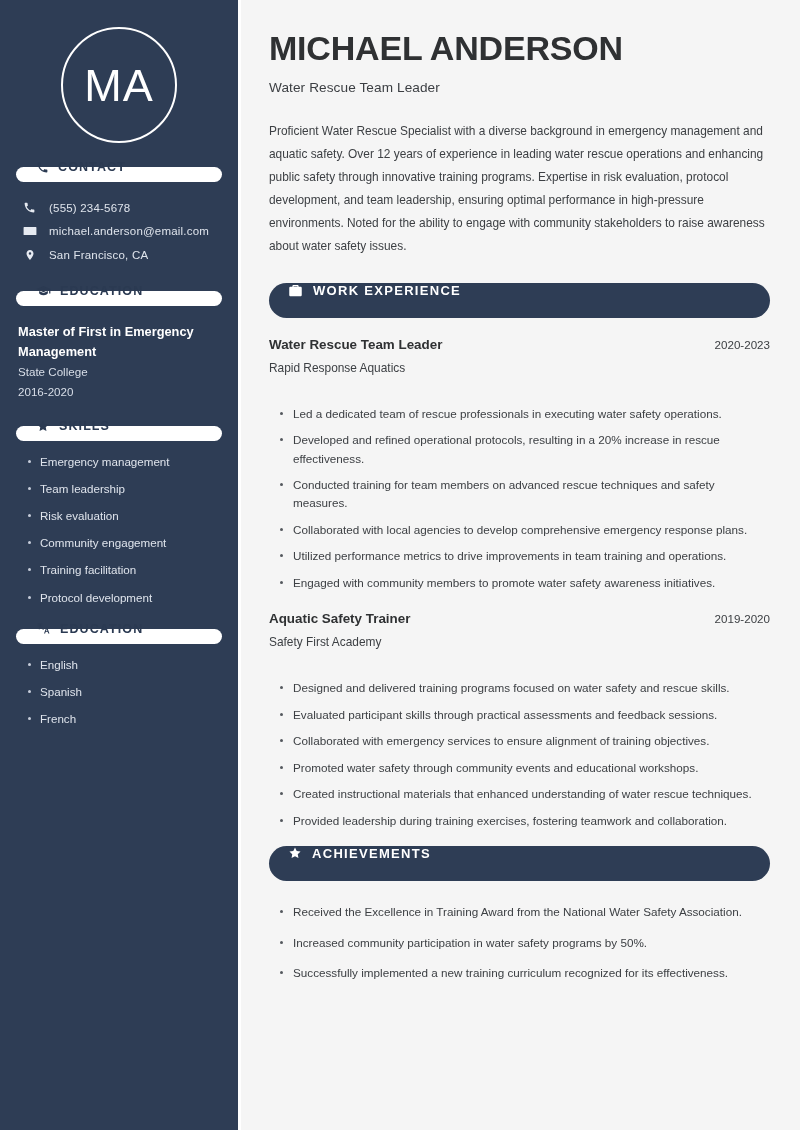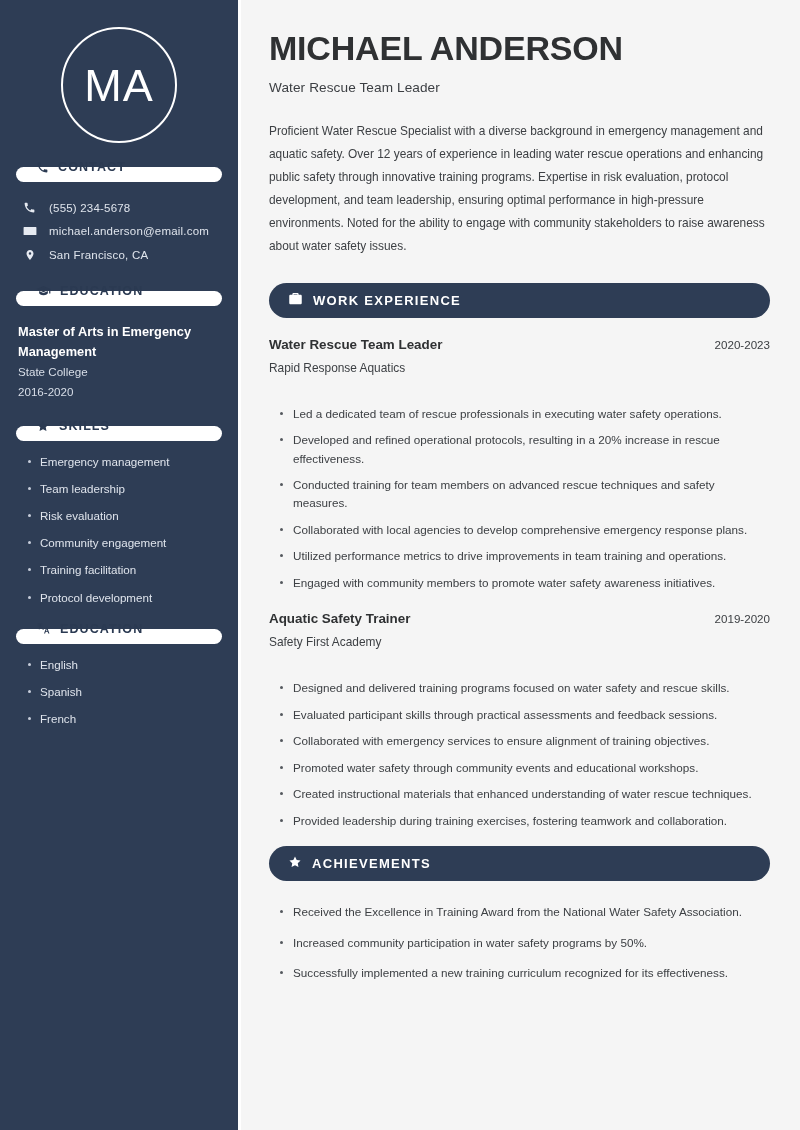--- a/index.html
+++ b/index.html
@@ -147,21 +147,20 @@
     color: #3d4044;
     max-width: 505px;
   }
 
   .sec-pill {
     margin-top: 25px;
     background: #2e3d55;
     border-radius: 999px;
     height: 35px;
     display: flex;
-    align-items: center;
     gap: 10px;
     padding-left: 19px;
     color: #ffffff;
   }
   .sec-pill .sec-label {
     font-size: 13px;
     font-weight: 700;
     letter-spacing: 1.3px;
   }
 
@@ -262,21 +261,21 @@
       <span class="ico">
         <svg width="15" height="15" viewBox="0 0 24 24" fill="#2b3a52">
           <path d="M12 3 1 8l11 5 9-4.1V15h2V8L12 3z"></path>
           <path d="M5 11.2v3.3c0 1.9 3.1 3.5 7 3.5s7-1.6 7-3.5v-3.3l-7 3.2-7-3.2z"></path>
         </svg>
       </span>
       <span class="pill-label">EDUCATION</span>
     </div>
 
     <div class="edu-block">
-      <div class="edu-degree">Master of Arts in Emergency Management</div>
+      <div class="edu-degree">Master of First in Emergency Management</div>
       <div class="edu-school">State College</div>
       <div class="edu-years">2016-2020</div>
     </div>
 
     <div class="pill">
       <span class="ico">
         <svg width="14" height="14" viewBox="0 0 24 24" fill="#2b3a52">
           <path d="M12 2.5l2.9 6.1 6.6.9-4.8 4.6 1.2 6.6L12 17.6 6.1 20.7l1.2-6.6L2.5 9.5l6.6-.9L12 2.5z"></path>
         </svg>
       </span>

